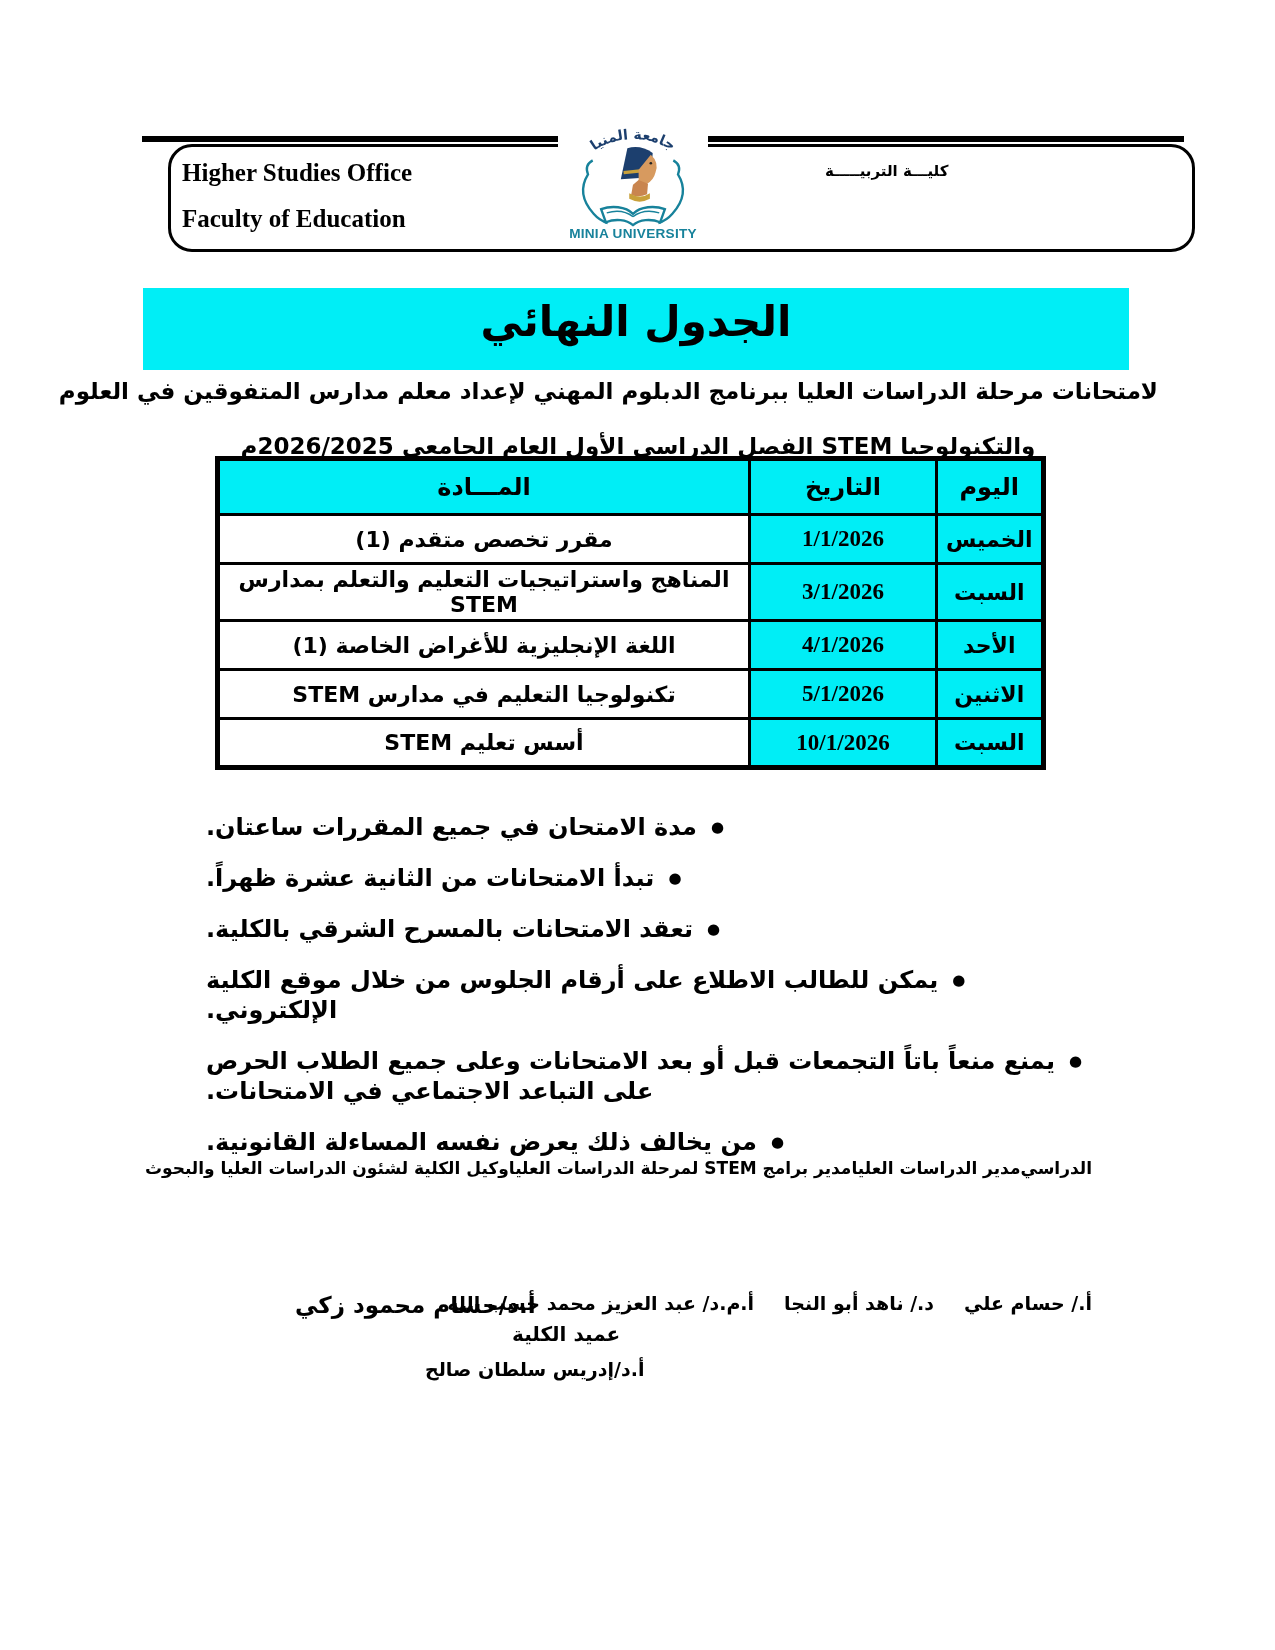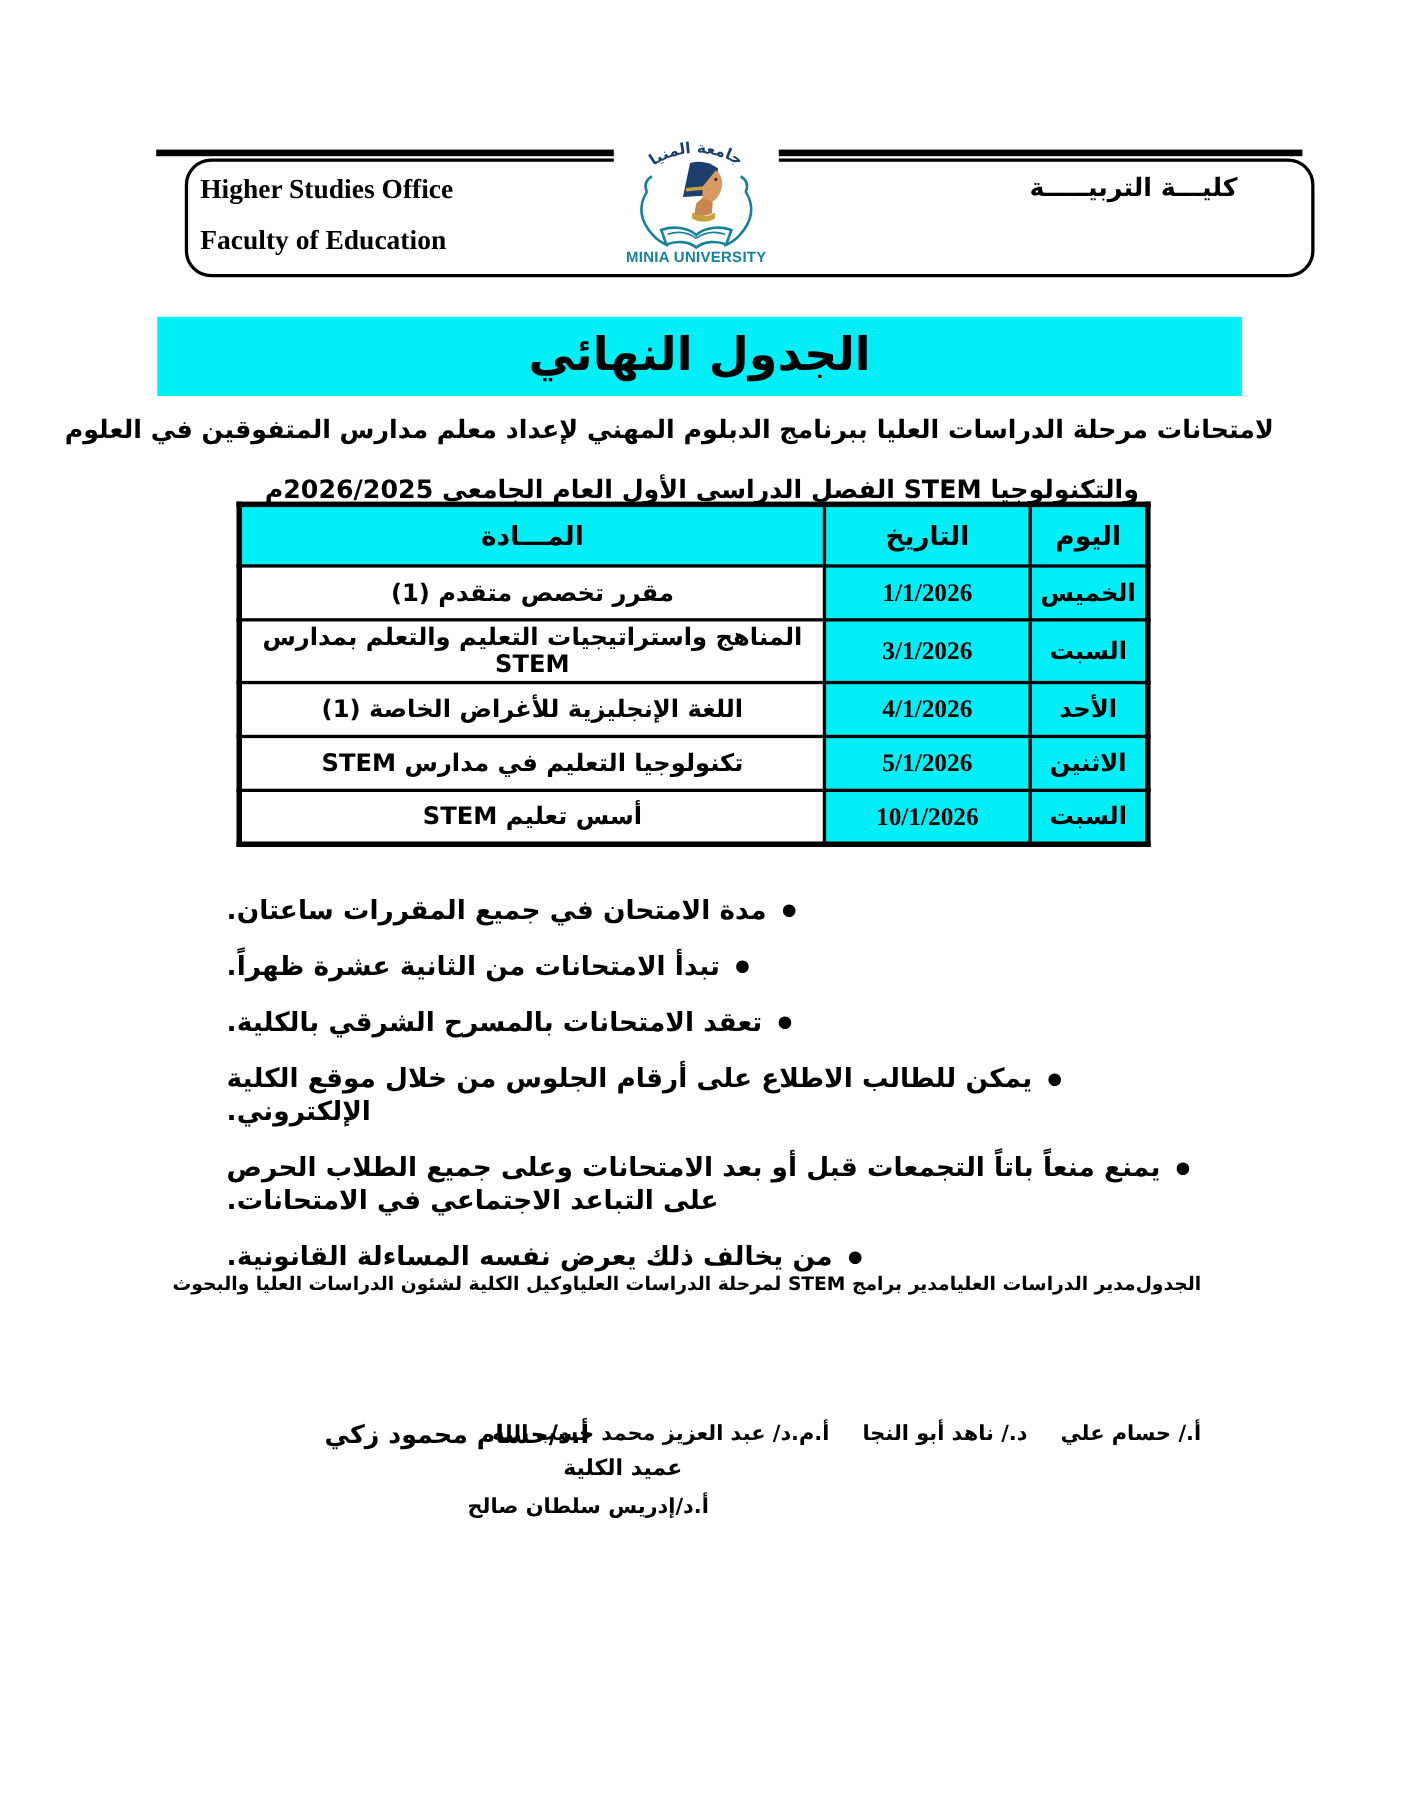--- a/index.html
+++ b/index.html
@@ -14,26 +14,26 @@
   body{
     width:1275px;height:1650px;position:relative;background:#fff;color:#000;
     font-family:"DejaVu Sans",sans-serif;overflow:hidden;
   }
   
   .top-rule{position:absolute;left:142px;top:136px;width:1042px;height:6px;background:#000;}
   .header-box{position:absolute;left:168px;top:144px;width:1027px;height:108px;
     border:3px solid #000;border-radius:24px;background:transparent;}
   .hdr-en{position:absolute;left:182px;top:150px;font-family:"Liberation Serif",serif;
     font-weight:bold;font-size:25px;line-height:46px;}
-  .hdr-ar{position:absolute;right:150px;top:150px;width:300px;text-align:right;direction:rtl;
-    font-weight:bold;font-size:23px;line-height:43px;}
+  .hdr-ar{position:absolute;right:150px;top:150px;width:300px;text-align:left;direction:rtl;
+    font-weight:bold;font-size:15px;line-height:43px;}
   .logo-wrap{position:absolute;left:558px;top:119px;width:150px;height:127px;background:#fff;
     display:flex;justify-content:center;align-items:flex-start;z-index:2;}
   
-  .banner{position:absolute;left:143px;top:288px;width:986px;height:72px;background:var(--cyan);}
+  .banner{position:absolute;left:143px;top:288px;width:986px;height:82px;background:var(--cyan);}
   .banner h1{margin:0;font-size:42px;line-height:68px;text-align:center;font-weight:bold;}
   
   .intro{position:absolute;left:118px;top:364px;width:1040px;text-align:center;direction:rtl;
     font-weight:bold;font-size:23px;}
   .intro .iline{line-height:55px;white-space:nowrap;}
   
   .exam-table{position:absolute;left:215px;top:456px;border-collapse:collapse;direction:rtl;
     border:5px solid #000;}
   .exam-table th,.exam-table td{border:3.5px solid #000;text-align:center;vertical-align:middle;
     font-weight:bold;padding:2px 8px;}
@@ -166,21 +166,21 @@
 <ul class="notes">
   <li><span>مدة الامتحان في جميع المقررات ساعتان.</span></li>
   <li><span>تبدأ الامتحانات من الثانية عشرة ظهراً.</span></li>
   <li><span>تعقد الامتحانات بالمسرح الشرقي بالكلية.</span></li>
   <li><span>يمكن للطالب الاطلاع على أرقام الجلوس من خلال موقع الكلية الإلكتروني.</span></li>
   <li class="deep"><span>يمنع منعاً باتاً التجمعات قبل أو بعد الامتحانات وعلى جميع الطلاب الحرص على التباعد الاجتماعي في الامتحانات.</span></li>
   <li><span>من يخالف ذلك يعرض نفسه المساءلة القانونية.</span></li>
 </ul>
 
 <div class="roles">
-  <span>الجدول</span>
+  <span>الدراسي</span>
   <span>مدير الدراسات العليا</span>
   <span>مدير برامج STEM لمرحلة الدراسات العليا</span>
   <span>وكيل الكلية لشئون الدراسات العليا والبحوث</span>
 </div>
 
 <div class="names">
   <span>أ./ حسام علي</span>
   <span>د./ ناهد أبو النجا</span>
   <span>أ.م.د/ عبد العزيز محمد حسب الله</span>
 </div>

